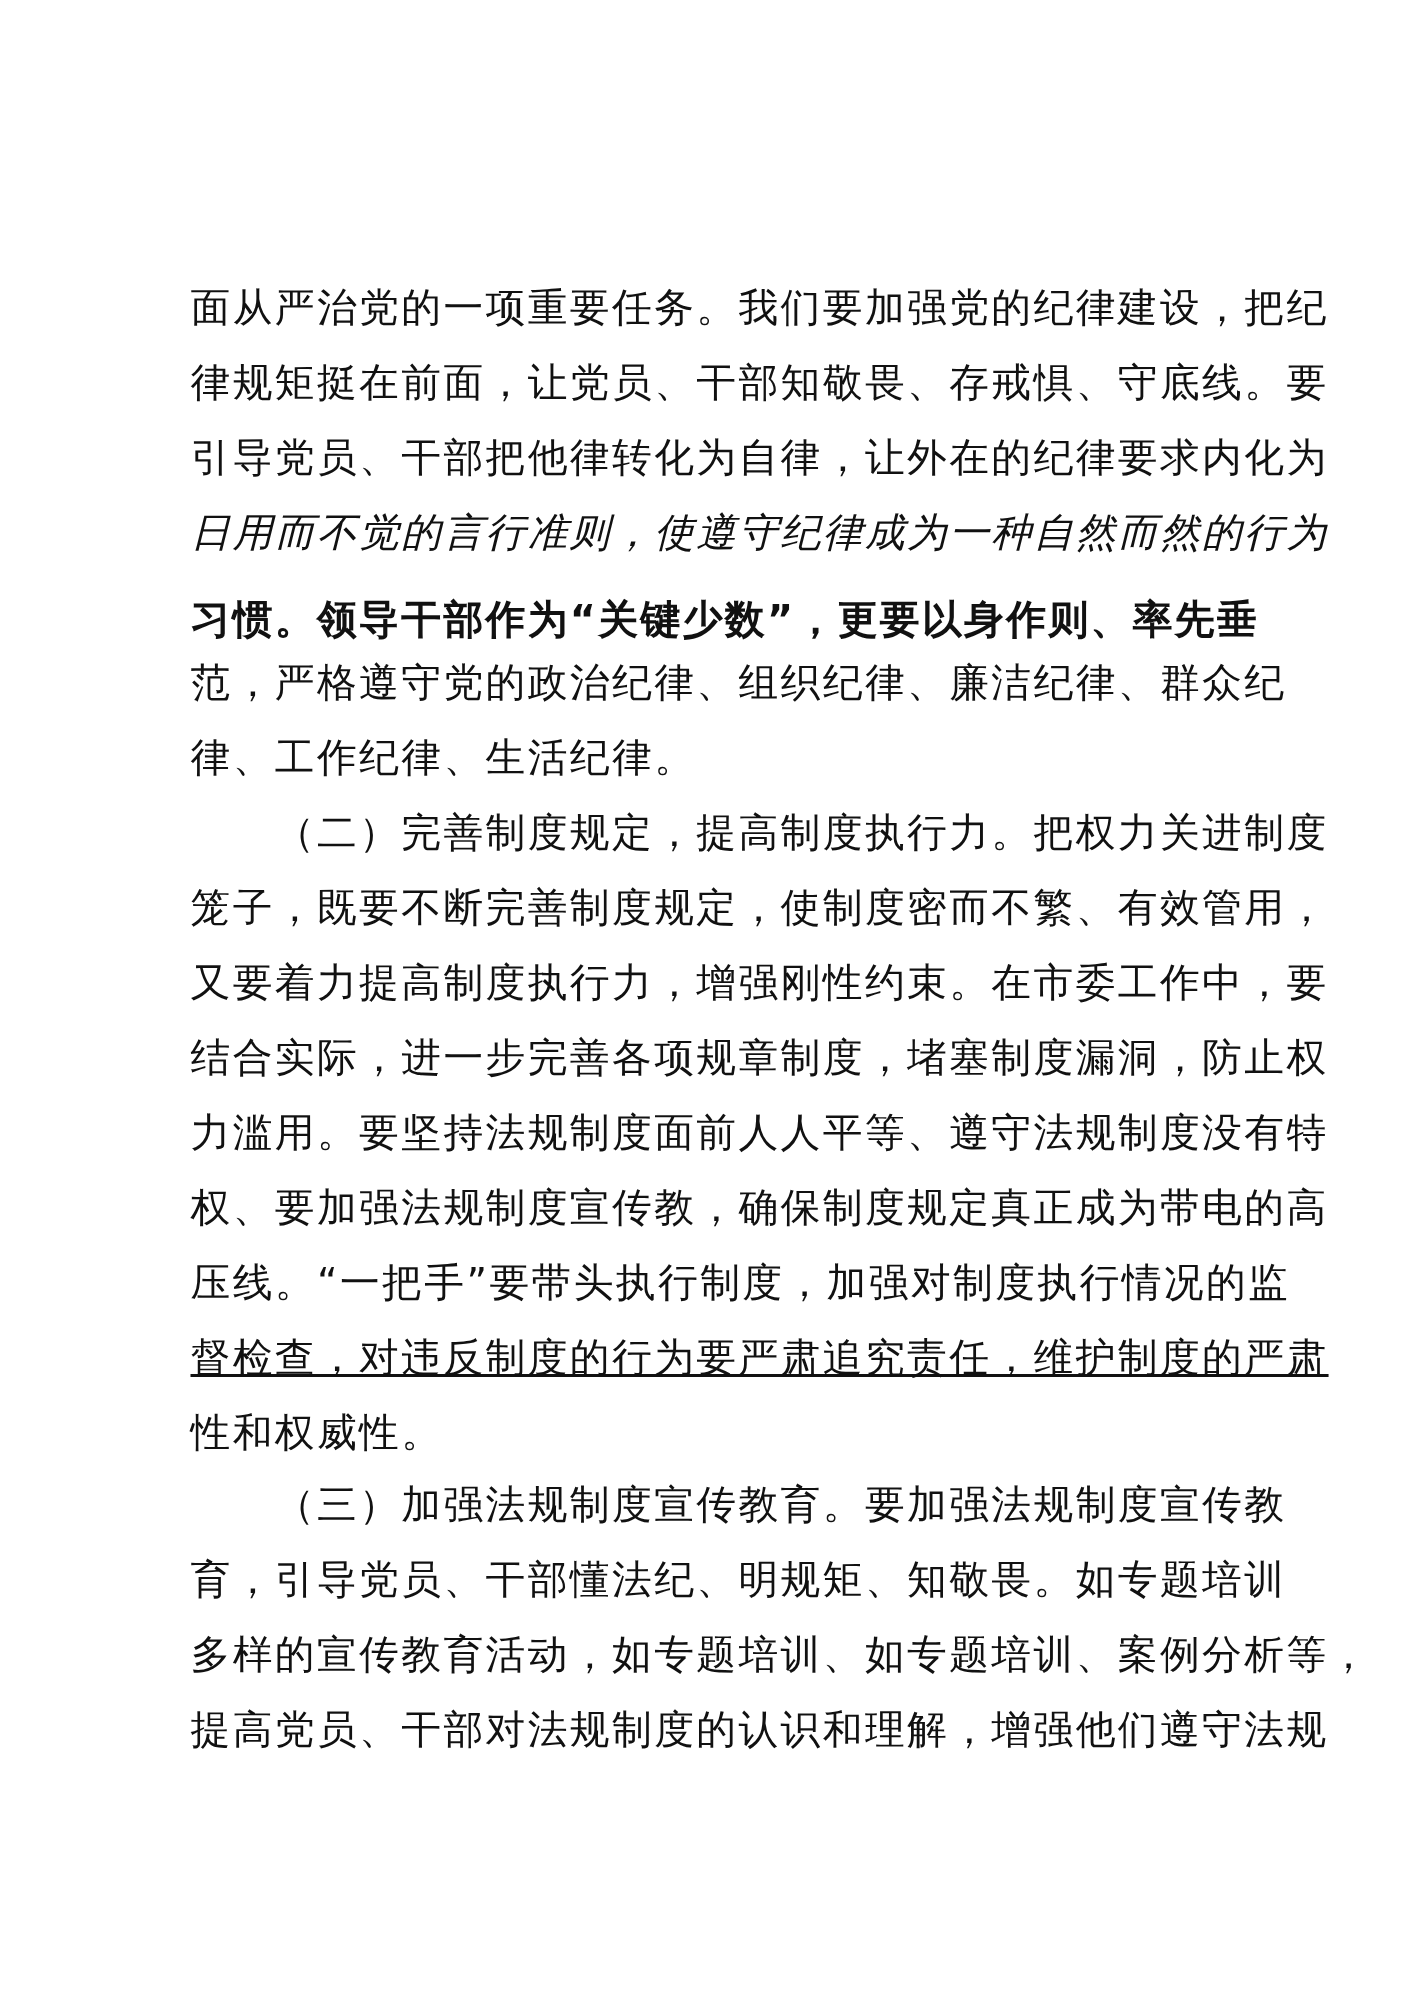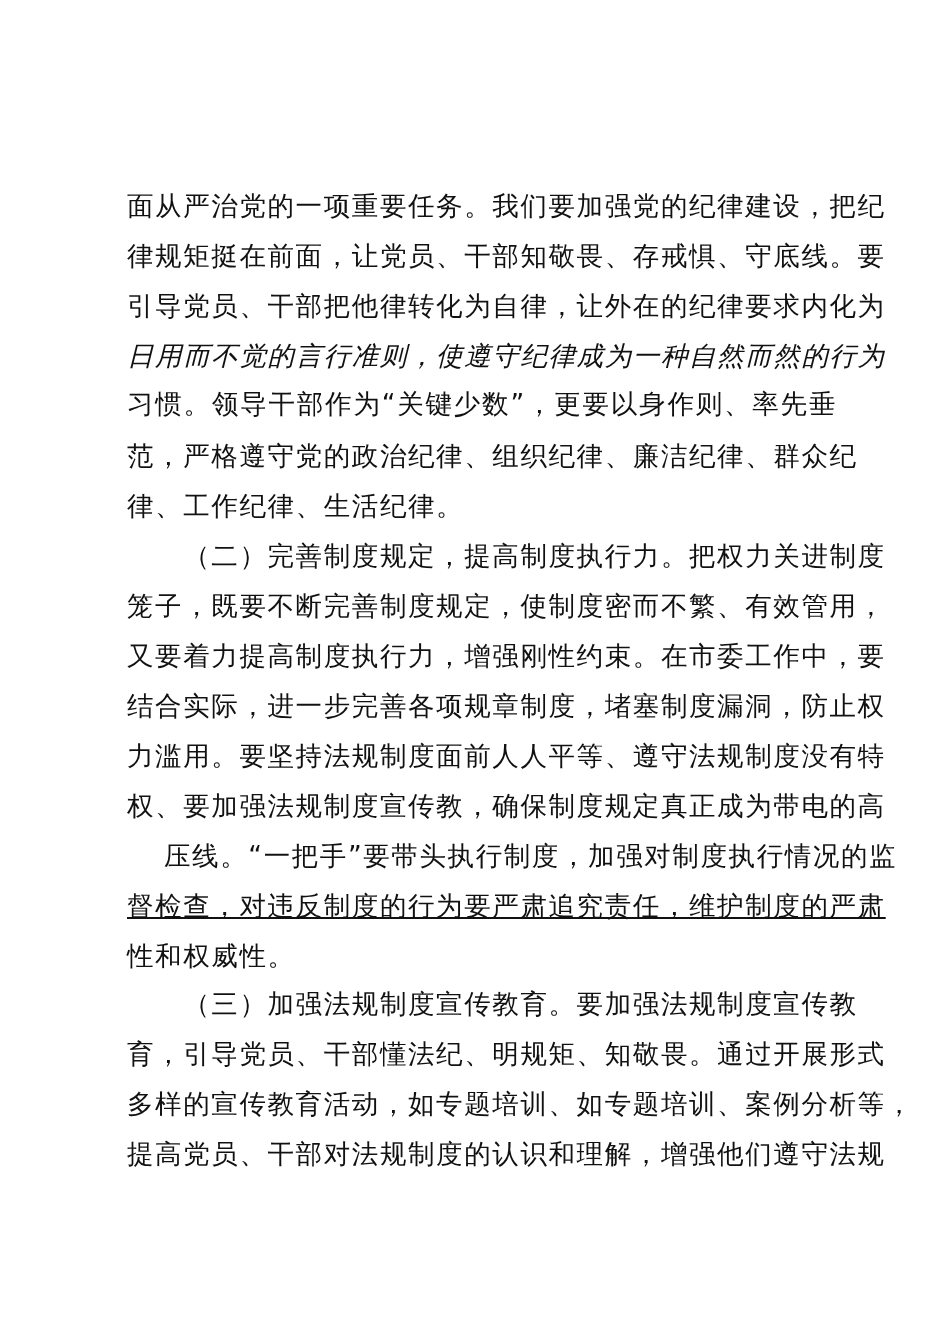--- a/index.html
+++ b/index.html
@@ -41,30 +41,30 @@
 </style>
 </head>
 <body>
 
 <div class="page">
   <div id="lines">
       <div class="line" style="top: 181px;">面从严治党的一项重要任务。我们要加强党的纪律建设，把纪</div>
       <div class="line" style="top: 231px;">律规矩挺在前面，让党员、干部知敬畏、存戒惧、守底线。要</div>
       <div class="line" style="top: 281px;">引导党员、干部把他律转化为自律，让外在的纪律要求内化为</div>
       <div class="line" style="top: 331px; font-style: italic;">日用而不觉的言行准则，使遵守纪律成为一种自然而然的行为</div>
-      <div class="line" style="top: 379px;">习惯。领导干部作为“关键少数”，更要以身作则、率先垂</div>
+      <div class="line" style="top: 389px; font-weight: bold;">习惯。领导干部作为“关键少数”，更要以身作则、率先垂</div>
       <div class="line" style="top: 431px;">范，严格遵守党的政治纪律、组织纪律、廉洁纪律、群众纪</div>
       <div class="line last" style="top: 481px;">律、工作纪律、生活纪律。</div>
       <div class="line" style="top: 531px;">　　（二）完善制度规定，提高制度执行力。把权力关进制度</div>
       <div class="line" style="top: 581px;">笼子，既要不断完善制度规定，使制度密而不繁、有效管用，</div>
       <div class="line" style="top: 631px;">又要着力提高制度执行力，增强刚性约束。在市委工作中，要</div>
       <div class="line" style="top: 681px;">结合实际，进一步完善各项规章制度，堵塞制度漏洞，防止权</div>
       <div class="line" style="top: 731px;">力滥用。要坚持法规制度面前人人平等、遵守法规制度没有特</div>
       <div class="line" style="top: 781px;">权、要加强法规制度宣传教，确保制度规定真正成为带电的高</div>
-      <div class="line" style="top: 831px; margin-left: 37px;">压线。“一把手”要带头执行制度，加强对制度执行情况的监</div>
+      <div class="line" style="top: 831px;">压线。“一把手”要带头执行制度，加强对制度执行情况的监</div>
       <div class="line" style="top: 881px; text-decoration: underline;">督检查，对违反制度的行为要严肃追究责任，维护制度的严肃</div>
       <div class="line last" style="top: 931px;">性和权威性。</div>
       <div class="line" style="top: 979px;">　　（三）加强法规制度宣传教育。要加强法规制度宣传教</div>
-      <div class="line" style="top: 1029px;">育，引导党员、干部懂法纪、明规矩、知敬畏。通过开展形式</div>
+      <div class="line" style="top: 1029px;">育，引导党员、干部懂法纪、明规矩、知敬畏。如专题培训</div>
       <div class="line" style="top: 1079px;">多样的宣传教育活动，如专题培训、如专题培训、案例分析等，</div>
       <div class="line" style="top: 1129px;">提高党员、干部对法规制度的认识和理解，增强他们遵守法规</div>
     </div>
 </div>
 
 </body></html>

